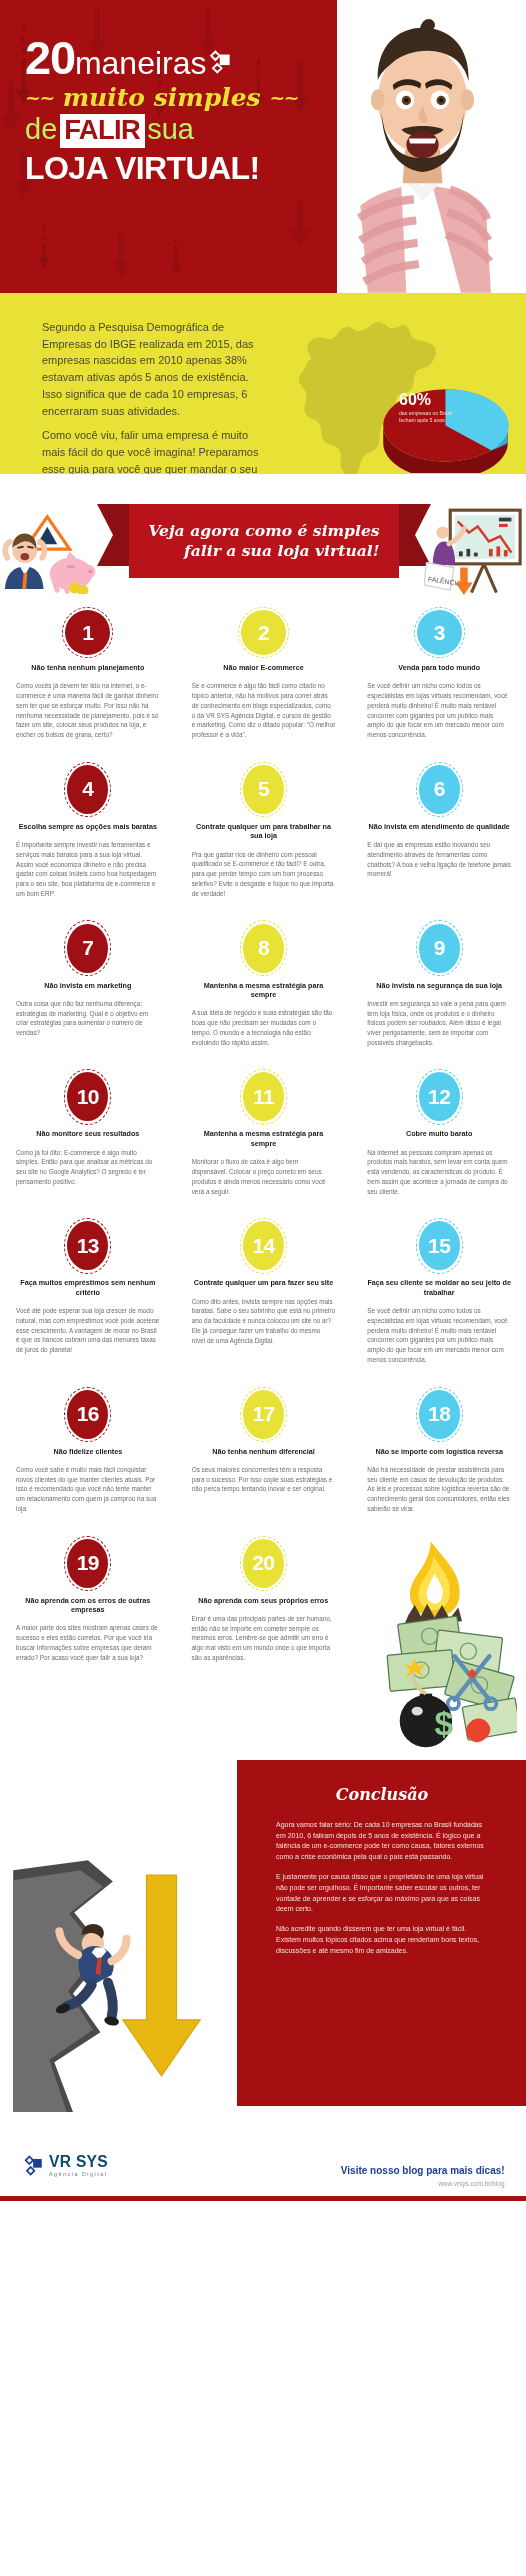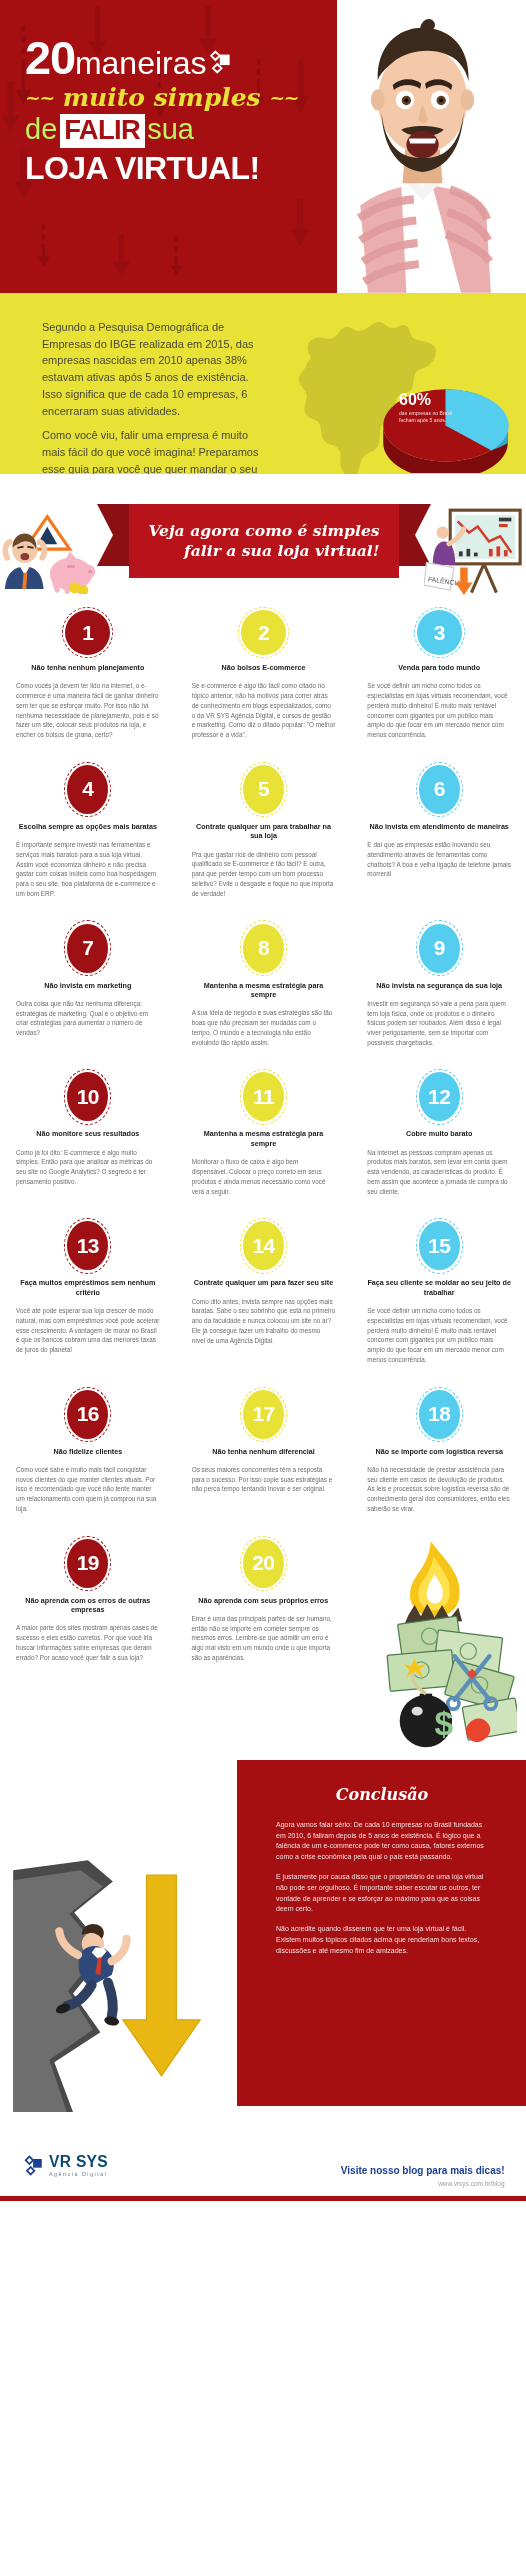--- a/index.html
+++ b/index.html
@@ -497,21 +497,21 @@
         <div class="badge round badge-red">
             <span>1</span>
           </div>
         <div class="tip-title">Não tenha nenhum planejamento</div>
         <div class="tip-body">Como vocês já devem ter lido na internet, o e-commerce é uma maneira fácil de ganhar dinheiro sem ter que se esforçar muito. Por isso não há nenhuma necessidade de planejamento, pois é só fazer um site, colocar seus produtos na loja, e encher os bolsos de grana, certo?</div>
       </div>
       <div class="tip">
         <div class="badge round badge-yellow">
             <span>2</span>
           </div>
-        <div class="tip-title">Não bolsos E-commerce</div>
+        <div class="tip-title">Não maior E-commerce</div>
         <div class="tip-body">Se e-commerce é algo tão fácil como citado no tópico anterior, não há motivos para correr atrás de conhecimento em blogs especializados, como o da VR SYS Agência Digital, e cursos de gestão e marketing. Como diz o ditado popular: "O melhor professor é a vida".</div>
       </div>
       <div class="tip">
         <div class="badge round badge-blue">
             <span>3</span>
           </div>
         <div class="tip-title">Venda para todo mundo</div>
         <div class="tip-body">Se você definir um nicho como todos os especialistas em lojas virtuais recomendam, você perderá muito dinheiro! É muito mais rentável concorrer com gigantes por um público mais amplo do que focar em um mercado menor com menos concorrência.</div>
       </div>
     </div>
@@ -528,21 +528,21 @@
         <div class="badge badge-yellow">
             <span>5</span>
           </div>
         <div class="tip-title">Contrate qualquer um para trabalhar na sua loja</div>
         <div class="tip-body">Pra que gastar rios de dinheiro com pessoal qualificado se E-commerce é tão fácil? E outra, para que perder tempo com um bom processo seletivo? Evite o desgaste e foque no que importa de verdade!</div>
       </div>
       <div class="tip">
         <div class="badge badge-blue">
             <span>6</span>
           </div>
-        <div class="tip-title">Não invista em atendimento de maneiras</div>
+        <div class="tip-title">Não invista em atendimento de qualidade</div>
         <div class="tip-body">E daí que as empresas estão inovando seu atendimento através de ferramentas como chatbots? A boa e velha ligação de telefone jamais morrerá!</div>
       </div>
     </div>
 
     <div class="tip-row row-pad">
       <div class="tip">
         <div class="badge badge-red">
             <span>7</span>
           </div>
         <div class="tip-title">Não invista em marketing</div>

